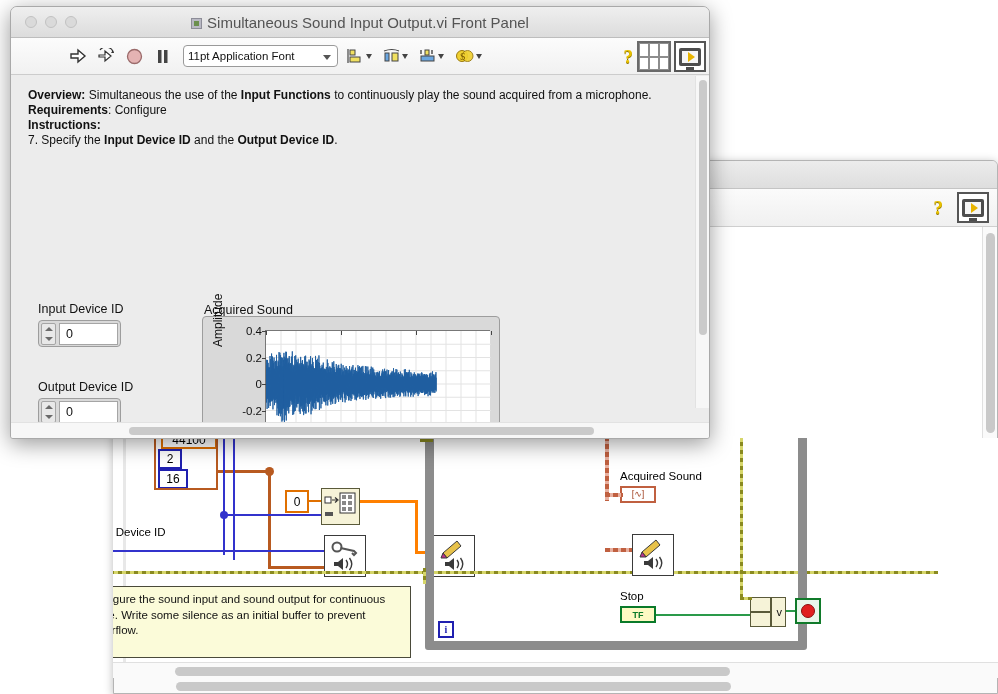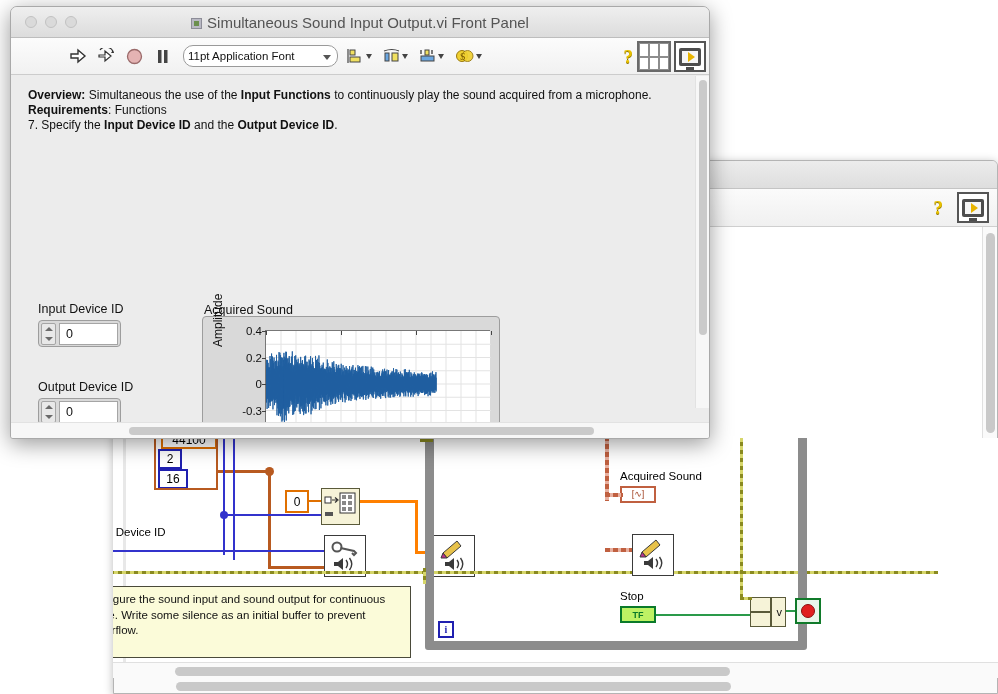--- a/index.html
+++ b/index.html
@@ -100,21 +100,21 @@
   .comment{
     position:absolute; background:#fbfbd9; border:1.5px solid #4a4a3a;
     font-size:11.5px; color:#111; padding:5px 7px; line-height:14px;
     font-family:"Liberation Sans", sans-serif;
   }
   .term-label{
     position:absolute; font-size:11.5px; color:#000;
     font-family:"Liberation Sans", sans-serif; white-space:nowrap;
   }
   .term-tf{
-    position:absolute; background:#bef264; border:2px solid #0a7a2a;
+    position:absolute; background:#fef9c3; border:2px solid #0a7a2a;
     color:#0a7a2a; font-size:9px; font-weight:bold; padding:1px 5px;
     font-family:"Liberation Sans", sans-serif;
   }
   .term-wf{
     position:absolute; background:#ffffff; border:2px solid #c06040;
     color:#a04020; font-size:9px; padding:0 3px;
     font-family:"Liberation Sans", sans-serif;
   }
   .const-orange{
     position:absolute; background:#ffffff; border:2px solid #e07000;
@@ -173,21 +173,21 @@
     border-bottom:1px solid #cccccc; position:relative;
     display:flex; align-items:center;
   }
   .tb-icon{
     width:22px;height:22px; margin-left:6px;
     display:flex;align-items:center;justify-content:center;
     position:relative;
   }
   .font-select{
     margin-left:10px; width:155px; height:22px; background:#fff;
-    border:1px solid #9a9a9a; border-radius:10px;
+    border:1px solid #9a9a9a; border-radius:4px;
     display:flex; align-items:center; padding:0 4px;
     font-size:11.5px; color:#111;
     font-family:"Liberation Sans", sans-serif;
     position:relative;
   }
   .font-select .caret{
     position:absolute; right:6px; top:9px;
     width:0;height:0;border-left:4px solid transparent;border-right:4px solid transparent;
     border-top:5px solid #555;
   }
@@ -584,21 +584,24 @@
       </div>
     </div>
 
     <div id="fp-body">
 
       <div id="fp-desc">
         <div>
           <b>Overview:</b><span> Simultaneous the use of the </span><b>Input Functions</b><span> to continuously play the sound acquired from a microphone.</span>
         </div>
         <div>
-          <b>Requirements</b><span>: Functions</span>
+          <b>Requirements</b><span>: Configure</span>
+        </div>
+        <div>
+          <b>Instructions:</b>
         </div>
         <div>
           <span>7. Specify the </span><b>Input Device ID</b><span> and the </span><b>Output Device ID</b><span>.</span>
         </div>
       </div>
 
       <div class="ctrl-label" style="left:27px; top:226px;">Input Device ID</div>
       <div class="num-ctrl" style="left:27px; top:244px;">
         <div class="spinner">
           <div class="sp-up"></div>
@@ -644,21 +647,21 @@
               <line x1="0" y1="92.75" x2="225" y2="92.75" stroke="#e3e3e3" stroke-width="1"></line>
               <path d="M0.00 34.69 L0.15 69.13 L0.31 38.67 L0.46 71.49 L0.62 28.81 L0.77 68.06 L0.93 43.00 L1.08 77.99 L1.24 34.05 L1.39 67.12 L1.55 28.98 L1.70 67.74 L1.86 38.45 L2.01 66.46 L2.17 31.86 L2.32 61.98 L2.48 39.46 L2.63 76.95 L2.79 36.24 L2.94 71.34 L3.10 37.57 L3.25 66.23 L3.41 36.44 L3.56 71.37 L3.71 39.39 L3.87 63.88 L4.02 25.00 L4.18 74.96 L4.33 41.44 L4.49 70.79 L4.64 28.03 L4.80 61.77 L4.95 39.37 L5.11 70.52 L5.26 41.08 L5.42 68.77 L5.57 22.53 L5.73 66.40 L5.88 35.19 L6.04 70.01 L6.19 37.50 L6.35 69.59 L6.50 25.50 L6.66 67.88 L6.81 39.86 L6.96 78.36 L7.12 29.73 L7.27 61.55 L7.43 32.24 L7.58 67.47 L7.74 37.81 L7.89 68.75 L8.05 26.55 L8.20 64.48 L8.36 38.51 L8.51 74.14 L8.67 37.68 L8.82 71.92 L8.98 31.04 L9.13 64.57 L9.29 42.07 L9.44 68.91 L9.60 29.91 L9.75 61.19 L9.91 35.60 L10.06 71.64 L10.21 40.25 L10.37 67.99 L10.52 23.86 L10.68 67.67 L10.83 35.42 L10.99 84.30 L11.14 35.12 L11.30 71.13 L11.45 37.52 L11.61 72.81 L11.76 39.31 L11.92 77.42 L12.07 29.66 L12.23 64.95 L12.38 31.09 L12.54 84.82 L12.69 42.20 L12.85 74.48 L13.00 21.15 L13.16 69.97 L13.31 41.43 L13.47 82.41 L13.62 34.53 L13.77 69.11 L13.93 21.72 L14.08 75.63 L14.24 40.38 L14.39 85.27 L14.55 24.15 L14.70 68.27 L14.86 35.05 L15.01 79.16 L15.17 36.69 L15.32 82.76 L15.48 26.46 L15.63 71.83 L15.79 39.33 L15.94 90.62 L16.10 41.26 L16.25 68.48 L16.41 26.77 L16.56 78.27 L16.72 38.80 L16.87 89.32 L17.03 35.45 L17.18 73.38 L17.33 28.83 L17.49 77.50 L17.64 43.21 L17.80 75.08 L17.95 21.86 L18.11 74.40 L18.26 25.72 L18.42 94.14 L18.57 33.74 L18.73 79.84 L18.88 27.82 L19.04 66.21 L19.19 38.00 L19.35 84.24 L19.50 27.37 L19.66 73.36 L19.81 20.71 L19.97 79.52 L20.12 34.15 L20.28 89.49 L20.43 20.92 L20.58 65.62 L20.74 27.68 L20.89 76.52 L21.05 32.58 L21.20 73.73 L21.36 27.40 L21.51 75.81 L21.67 36.34 L21.82 79.70 L21.98 35.54 L22.13 67.86 L22.29 33.44 L22.44 77.69 L22.60 31.63 L22.75 82.39 L22.91 27.18 L23.06 72.45 L23.22 25.01 L23.37 76.01 L23.53 37.08 L23.68 72.72 L23.83 33.35 L23.99 75.46 L24.14 37.37 L24.30 69.57 L24.45 32.16 L24.61 67.24 L24.76 35.24 L24.92 67.90 L25.07 42.61 L25.23 69.54 L25.38 25.52 L25.54 68.93 L25.69 28.27 L25.85 73.69 L26.00 41.59 L26.16 70.88 L26.31 20.37 L26.47 65.91 L26.62 41.33 L26.78 83.95 L26.93 37.57 L27.09 72.92 L27.24 33.83 L27.39 68.10 L27.55 38.20 L27.70 83.19 L27.86 35.77 L28.01 68.39 L28.17 35.01 L28.32 80.50 L28.48 41.42 L28.63 71.85 L28.79 25.05 L28.94 67.72 L29.10 33.56 L29.25 79.91 L29.41 39.47 L29.56 63.70 L29.72 24.32 L29.87 64.49 L30.03 43.07 L30.18 75.18 L30.34 33.45 L30.49 64.62 L30.65 28.76 L30.80 76.50 L30.95 38.96 L31.11 69.61 L31.26 31.19 L31.42 66.19 L31.57 34.81 L31.73 72.95 L31.88 32.48 L32.04 72.92 L32.19 27.64 L32.35 68.79 L32.50 35.27 L32.66 71.42 L32.81 40.56 L32.97 64.91 L33.12 33.64 L33.28 80.57 L33.43 35.59 L33.59 65.31 L33.74 32.36 L33.90 65.19 L34.05 40.08 L34.20 82.87 L34.36 40.51 L34.51 73.69 L34.67 25.90 L34.82 75.65 L34.98 35.94 L35.13 75.06 L35.29 31.97 L35.44 69.96 L35.60 34.48 L35.75 77.78 L35.91 39.04 L36.06 74.73 L36.22 29.68 L36.37 62.16 L36.53 29.10 L36.68 80.38 L36.84 43.55 L36.99 71.00 L37.15 32.92 L37.30 73.18 L37.46 35.63 L37.61 84.10 L37.76 34.06 L37.92 70.37 L38.07 35.45 L38.23 67.41 L38.38 42.45 L38.54 80.01 L38.69 25.40 L38.85 64.00 L39.00 36.30 L39.16 82.47 L39.31 35.14 L39.47 72.35 L39.62 24.68 L39.78 65.29 L39.93 33.48 L40.09 82.46 L40.24 30.79 L40.40 63.97 L40.55 35.55 L40.71 66.64 L40.86 41.92 L41.01 71.87 L41.17 30.74 L41.32 66.27 L41.48 39.49 L41.63 72.93 L41.79 37.06 L41.94 75.59 L42.10 34.37 L42.25 62.94 L42.41 40.07 L42.56 81.22 L42.72 35.46 L42.87 68.16 L43.03 28.49 L43.18 66.18 L43.34 36.56 L43.49 72.84 L43.65 29.70 L43.80 66.70 L43.96 35.97 L44.11 68.21 L44.26 38.58 L44.42 70.54 L44.57 25.15 L44.73 66.18 L44.88 42.83 L45.04 83.29 L45.19 33.25 L45.35 69.33 L45.50 35.19 L45.66 66.15 L45.81 38.59 L45.97 79.59 L46.12 34.90 L46.28 64.55 L46.43 26.98 L46.59 75.53 L46.74 40.65 L46.90 71.72 L47.05 30.93 L47.21 65.88 L47.36 35.51 L47.52 77.24 L47.67 40.62 L47.82 63.54 L47.98 39.02 L48.13 64.60 L48.29 37.47 L48.44 72.14 L48.60 37.45 L48.75 59.93 L48.91 40.01 L49.06 78.21 L49.22 38.42 L49.37 70.13 L49.53 24.92 L49.68 67.64 L49.84 35.19 L49.99 78.02 L50.15 33.78 L50.30 67.25 L50.46 29.05 L50.61 63.63 L50.77 37.70 L50.92 70.00 L51.07 33.15 L51.23 63.97 L51.38 27.72 L51.54 70.33 L51.69 45.31 L51.85 71.39 L52.00 38.30 L52.16 61.49 L52.31 31.06 L52.47 71.14 L52.62 39.73 L52.78 61.60 L52.93 24.40 L53.09 66.39 L53.24 38.74 L53.40 78.98 L53.55 31.84 L53.71 66.23 L53.86 34.81 L54.02 66.50 L54.17 38.93 L54.33 63.93 L54.48 39.78 L54.63 67.02 L54.79 37.38 L54.94 77.36 L55.10 37.77 L55.25 63.82 L55.41 36.83 L55.56 62.17 L55.72 38.56 L55.87 72.90 L56.03 33.81 L56.18 60.43 L56.34 35.85 L56.49 66.44 L56.65 44.69 L56.80 65.55 L56.96 38.87 L57.11 61.94 L57.27 31.60 L57.42 65.95 L57.58 40.18 L57.73 70.44 L57.89 38.95 L58.04 67.56 L58.19 37.88 L58.35 70.25 L58.50 43.07 L58.66 60.77 L58.81 37.74 L58.97 70.78 L59.12 38.86 L59.28 71.29 L59.43 38.38 L59.59 63.08 L59.74 39.92 L59.90 74.33 L60.05 45.45 L60.21 63.91 L60.36 35.92 L60.52 63.76 L60.67 40.87 L60.83 69.97 L60.98 43.26 L61.14 59.94 L61.29 28.46 L61.44 62.92 L61.60 42.06 L61.75 74.52 L61.91 31.95 L62.06 60.48 L62.22 42.41 L62.37 66.32 L62.53 38.58 L62.68 68.99 L62.84 36.51 L62.99 67.94 L63.15 42.45 L63.30 65.00 L63.46 41.40 L63.61 64.65 L63.77 35.33 L63.92 66.13 L64.08 42.96 L64.23 70.73 L64.39 36.77 L64.54 59.10 L64.70 36.76 L64.85 73.71 L65.00 40.71 L65.16 69.93 L65.31 37.10 L65.47 63.34 L65.62 43.93 L65.78 70.59 L65.93 42.42 L66.09 63.31 L66.24 31.22 L66.40 65.82 L66.55 43.52 L66.71 72.82 L66.86 32.54 L67.02 62.20 L67.17 38.71 L67.33 67.68 L67.48 40.61 L67.64 66.96 L67.79 30.28 L67.95 66.58 L68.10 35.96 L68.25 64.93 L68.41 40.44 L68.56 65.36 L68.72 38.27 L68.87 65.05 L69.03 45.60 L69.18 73.00 L69.34 40.99 L69.49 59.16 L69.65 41.56 L69.80 71.62 L69.96 45.76 L70.11 61.45 L70.27 33.05 L70.42 61.16 L70.58 36.36 L70.73 65.77 L70.89 37.95 L71.04 62.77 L71.20 39.38 L71.35 64.10 L71.51 45.03 L71.66 67.47 L71.81 36.96 L71.97 61.85 L72.12 34.51 L72.28 68.97 L72.43 42.23 L72.59 70.83 L72.74 33.81 L72.90 60.87 L73.05 37.90 L73.21 63.89 L73.36 41.73 L73.52 61.73 L73.67 37.05 L73.83 60.04 L73.98 39.33 L74.14 68.42 L74.29 37.21 L74.45 63.89 L74.60 38.17 L74.76 68.72 L74.91 43.45 L75.06 61.64 L75.22 32.78 L75.37 59.39 L75.53 45.08 L75.68 66.49 L75.84 44.05 L75.99 60.44 L76.15 38.54 L76.30 62.92 L76.46 42.44 L76.61 71.04 L76.77 40.69 L76.92 58.35 L77.08 34.14 L77.23 60.88 L77.39 43.69 L77.54 61.34 L77.70 40.24 L77.85 60.16 L78.01 44.55 L78.16 63.21 L78.32 45.01 L78.47 67.24 L78.62 36.67 L78.78 65.20 L78.93 43.69 L79.09 71.40 L79.24 45.40 L79.40 63.22 L79.55 38.86 L79.71 64.16 L79.86 45.77 L80.02 68.82 L80.17 35.13 L80.33 59.77 L80.48 39.42 L80.64 63.36 L80.79 43.29 L80.95 63.54 L81.10 37.34 L81.26 58.78 L81.41 44.29 L81.57 65.14 L81.72 39.45 L81.87 59.75 L82.03 41.85 L82.18 64.76 L82.34 42.60 L82.49 69.30 L82.65 38.54 L82.80 62.73 L82.96 43.63 L83.11 69.33 L83.27 47.02 L83.42 65.11 L83.58 35.04 L83.73 59.24 L83.89 42.20 L84.04 66.06 L84.20 39.72 L84.35 62.33 L84.51 41.48 L84.66 66.63 L84.82 45.92 L84.97 70.03 L85.13 38.79 L85.28 62.67 L85.43 37.71 L85.59 61.13 L85.74 42.24 L85.90 68.06 L86.05 35.75 L86.21 60.01 L86.36 45.20 L86.52 63.16 L86.67 45.46 L86.83 60.72 L86.98 34.07 L87.14 62.09 L87.29 43.16 L87.45 63.34 L87.60 42.90 L87.76 61.28 L87.91 39.02 L88.07 64.56 L88.22 45.28 L88.38 63.34 L88.53 41.43 L88.68 59.51 L88.84 38.87 L88.99 68.75 L89.15 44.85 L89.30 59.28 L89.46 36.66 L89.61 65.18 L89.77 44.44 L89.92 68.14 L90.08 45.71 L90.23 59.40 L90.39 39.91 L90.54 69.29 L90.70 42.71 L90.85 66.90 L91.01 42.77 L91.16 61.68 L91.32 42.48 L91.47 65.99 L91.63 40.70 L91.78 65.14 L91.94 34.17 L92.09 58.86 L92.24 41.34 L92.40 62.26 L92.55 40.53 L92.71 62.08 L92.86 35.99 L93.02 65.75 L93.17 46.08 L93.33 62.53 L93.48 35.18 L93.64 61.21 L93.79 40.32 L93.95 68.06 L94.10 46.33 L94.26 61.04 L94.41 36.84 L94.57 64.93 L94.72 43.41 L94.88 64.83 L95.03 42.95 L95.19 62.70 L95.34 35.80 L95.49 65.89 L95.65 45.20 L95.80 61.50 L95.96 35.61 L96.11 60.97 L96.27 42.19 L96.42 65.47 L96.58 47.02 L96.73 63.47 L96.89 34.92 L97.04 64.13 L97.20 45.78 L97.35 68.46 L97.51 40.94 L97.66 58.01 L97.82 42.08 L97.97 64.11 L98.13 44.80 L98.28 63.80 L98.44 44.55 L98.59 60.17 L98.75 42.26 L98.90 63.90 L99.05 46.80 L99.21 62.60 L99.36 35.13 L99.52 58.35 L99.67 42.68 L99.83 68.92 L99.98 46.21 L100.14 61.34 L100.29 35.48 L100.45 65.03 L100.60 43.82 L100.76 62.96 L100.91 42.59 L101.07 59.30 L101.22 42.83 L101.38 64.09 L101.53 43.34 L101.69 59.74 L101.84 35.55 L102.00 59.17 L102.15 41.18 L102.30 67.67 L102.46 43.45 L102.61 62.18 L102.77 39.52 L102.92 65.93 L103.08 43.25 L103.23 63.42 L103.39 43.90 L103.54 57.63 L103.70 45.18 L103.85 61.22 L104.01 43.92 L104.16 61.15 L104.32 37.96 L104.47 59.65 L104.63 42.59 L104.78 63.12 L104.94 42.62 L105.09 61.23 L105.25 35.64 L105.40 60.15 L105.56 44.64 L105.71 64.36 L105.86 44.40 L106.02 57.27 L106.17 37.28 L106.33 65.76 L106.48 44.14 L106.64 62.11 L106.79 36.54 L106.95 61.92 L107.10 40.88 L107.26 67.00 L107.41 44.42 L107.57 63.07 L107.72 38.37 L107.88 63.39 L108.03 43.14 L108.19 60.23 L108.34 46.52 L108.50 59.48 L108.65 41.41 L108.81 59.85 L108.96 45.69 L109.11 60.84 L109.27 44.43 L109.42 61.36 L109.58 45.06 L109.73 67.70 L109.89 47.35 L110.04 61.03 L110.20 41.37 L110.35 59.15 L110.51 45.93 L110.66 66.26 L110.82 46.63 L110.97 58.19 L111.13 41.47 L111.28 61.24 L111.44 46.08 L111.59 64.32 L111.75 40.85 L111.90 57.96 L112.06 45.11 L112.21 65.14 L112.36 44.77 L112.52 60.90 L112.67 42.26 L112.83 59.52 L112.98 46.44 L113.14 65.15 L113.29 40.68 L113.45 57.92 L113.60 40.32 L113.76 65.99 L113.91 45.93 L114.07 63.62 L114.22 44.97 L114.38 59.56 L114.53 46.56 L114.69 67.75 L114.84 47.92 L115.00 59.85 L115.15 44.71 L115.31 62.83 L115.46 47.97 L115.62 62.89 L115.77 42.49 L115.92 57.48 L116.08 40.27 L116.23 64.51 L116.39 47.81 L116.54 64.85 L116.70 38.37 L116.85 57.50 L117.01 43.01 L117.16 64.84 L117.32 48.32 L117.47 62.06 L117.63 40.51 L117.78 62.32 L117.94 43.35 L118.09 61.32 L118.25 47.10 L118.40 59.06 L118.56 37.73 L118.71 59.99 L118.87 45.66 L119.02 65.36 L119.17 40.57 L119.33 60.09 L119.48 40.51 L119.64 67.09 L119.79 45.73 L119.95 58.66 L120.10 40.34 L120.26 58.13 L120.41 47.64 L120.57 61.07 L120.72 44.50 L120.88 58.50 L121.03 38.60 L121.19 58.57 L121.34 48.54 L121.50 60.22 L121.65 45.65 L121.81 59.69 L121.96 42.76 L122.12 65.65 L122.27 44.07 L122.43 62.02 L122.58 39.10 L122.73 58.67 L122.89 47.10 L123.04 66.58 L123.20 46.68 L123.35 59.16 L123.51 44.29 L123.66 63.66 L123.82 43.54 L123.97 62.04 L124.13 45.95 L124.28 57.05 L124.44 43.68 L124.59 66.57 L124.75 46.22 L124.90 60.13 L125.06 41.72 L125.21 60.47 L125.37 41.73 L125.52 63.51 L125.68 42.18 L125.83 59.78 L125.99 40.31 L126.14 59.86 L126.29 47.72 L126.45 63.34 L126.60 43.26 L126.76 57.11 L126.91 40.50 L127.07 66.07 L127.22 47.53 L127.38 62.75 L127.53 37.18 L127.69 58.96 L127.84 45.37 L128.00 66.15 L128.15 47.03 L128.31 60.93 L128.46 42.04 L128.62 61.79 L128.77 47.42 L128.93 65.16 L129.08 40.90 L129.24 57.81 L129.39 44.64 L129.54 59.28 L129.70 46.62 L129.85 60.98 L130.01 38.06 L130.16 60.63 L130.32 40.88 L130.47 62.36 L130.63 47.35 L130.78 58.51 L130.94 38.67 L131.09 63.08 L131.25 43.78 L131.40 64.89 L131.56 45.79 L131.71 59.93 L131.87 42.32 L132.02 63.92 L132.18 45.61 L132.33 59.00 L132.49 41.41 L132.64 60.44 L132.80 43.14 L132.95 62.85 L133.10 43.69 L133.26 59.38 L133.41 43.12 L133.57 58.30 L133.72 48.19 L133.88 65.81 L134.03 46.82 L134.19 60.39 L134.34 40.57 L134.50 64.58 L134.65 46.07 L134.81 61.74 L134.96 46.36 L135.12 57.15 L135.27 45.89 L135.43 60.65 L135.58 48.22 L135.74 60.88 L135.89 42.37 L136.05 58.94 L136.20 44.09 L136.35 61.67 L136.51 43.77 L136.66 59.63 L136.82 44.63 L136.97 58.67 L137.13 47.75 L137.28 62.55 L137.44 46.21 L137.59 60.35 L137.75 45.47 L137.90 65.39 L138.06 48.90 L138.21 58.10 L138.37 38.56 L138.52 60.18 L138.68 45.88 L138.83 61.30 L138.99 42.23 L139.14 60.55 L139.30 38.16 L139.45 63.74 L139.61 46.28 L139.76 65.38 L139.91 41.65 L140.07 59.77 L140.22 41.38 L140.38 59.24 L140.53 46.73 L140.69 59.51 L140.84 41.29 L141.00 57.19 L141.15 44.91 L141.31 61.35 L141.46 43.06 L141.62 57.58 L141.77 41.63 L141.93 61.26 L142.08 45.72 L142.24 65.56 L142.39 41.10 L142.55 57.73 L142.70 43.69 L142.86 61.22 L143.01 46.40 L143.16 61.43 L143.32 38.82 L143.47 60.21 L143.63 45.76 L143.78 60.47 L143.94 46.50 L144.09 59.97 L144.25 46.01 L144.40 61.60 L144.56 48.11 L144.71 65.69 L144.87 41.22 L145.02 58.90 L145.18 46.53 L145.33 63.73 L145.49 45.16 L145.64 58.54 L145.80 42.56 L145.95 59.23 L146.11 44.65 L146.26 61.60 L146.42 46.46 L146.57 59.39 L146.72 45.56 L146.88 57.43 L147.03 48.05 L147.19 65.71 L147.34 46.57 L147.50 58.91 L147.65 43.09 L147.81 62.52 L147.96 46.65 L148.12 61.02 L148.27 41.35 L148.43 59.16 L148.58 47.60 L148.74 63.51 L148.89 45.58 L149.05 59.30 L149.20 43.16 L149.36 61.71 L149.51 45.84 L149.67 62.00 L149.82 43.82 L149.97 56.61 L150.13 45.31 L150.28 60.39 L150.44 45.76 L150.59 61.16 L150.75 46.73 L150.90 58.83 L151.06 47.77 L151.21 62.78 L151.37 44.62 L151.52 61.57 L151.68 42.53 L151.83 58.16 L151.99 47.22 L152.14 65.08 L152.30 44.07 L152.45 58.70 L152.61 42.77 L152.76 60.41 L152.92 46.52 L153.07 63.21 L153.23 42.75 L153.38 58.56 L153.53 44.65 L153.69 59.29 L153.84 44.77 L154.00 59.21 L154.15 44.80 L154.31 61.34 L154.46 45.73 L154.62 60.41 L154.77 46.06 L154.93 59.92 L155.08 42.35 L155.24 61.17 L155.39 47.88 L155.55 61.87 L155.70 41.30 L155.86 58.76 L156.01 42.24 L156.17 61.73 L156.32 46.48 L156.48 61.74 L156.63 44.46 L156.78 58.08 L156.94 48.00 L157.09 61.64 L157.25 43.30 L157.40 58.86 L157.56 44.81 L157.71 57.69 L157.87 45.11 L158.02 60.75 L158.18 47.14 L158.33 59.63 L158.49 43.06 L158.64 64.09 L158.80 45.20 L158.95 60.02 L159.11 45.74 L159.26 59.01 L159.42 43.56 L159.57 63.08 L159.73 44.80 L159.88 58.49 L160.03 45.25 L160.19 62.11 L160.34 47.28 L160.50 62.74 L160.65 43.16 L160.81 57.17 L160.96 46.63 L161.12 58.92 L161.27 48.38 L161.43 62.33 L161.58 43.92 L161.74 60.08 L161.89 48.26 L162.05 65.23 L162.20 46.57 L162.36 58.46 L162.51 46.69 L162.67 59.92 L162.82 48.94 L162.98 60.96 L163.13 47.39 L163.29 56.70 L163.44 43.27 L163.59 64.11 L163.75 46.42 L163.90 59.28 L164.06 42.10 L164.21 56.64 L164.37 45.33 L164.52 64.45 L164.68 47.62 L164.83 60.29 L164.99 41.64 L165.14 57.38 L165.30 47.15 L165.45 59.92 L165.61 46.65 L165.76 56.97 L165.92 44.85 L166.07 61.59 L166.23 45.72 L166.38 59.33 L166.54 40.34 L166.69 59.82 L166.84 43.21 L167.00 61.33 L167.15 47.85 L167.31 60.16 L167.46 43.60 L167.62 59.31 L167.77 45.27 L167.93 61.73 L168.08 43.79 L168.24 57.48 L168.39 46.13 L168.55 58.37 L168.70 47.91 L168.86 61.85 L169.01 45.40 L169.17 58.75 L169.32 43.20 L169.48 58.61 L169.63 46.69 L169.79 58.93 L169.94 41.12 L170.10 60.45 L170.25 46.70 " fill="none" stroke="#1f5fa0" stroke-width="0.9"></path>
             </svg>
           <div id="ytick-holder">
               <div class="ytick" style="top: 0px;">0.4</div>
               <div class="ytickmark" style="top: 0px;"></div>
               <div class="ytick" style="top: 26.5px;">0.2</div>
               <div class="ytickmark" style="top: 26.5px;"></div>
               <div class="ytick" style="top: 53px;">0</div>
               <div class="ytickmark" style="top: 53px;"></div>
-              <div class="ytick" style="top: 79.5px;">-0.3</div>
+              <div class="ytick" style="top: 79.5px;">-0.2</div>
               <div class="ytickmark" style="top: 79.5px;"></div>
             </div>
           <div id="xtick-holder">
               <div class="xtickmark" style="left: 0px;"></div>
               <div class="xtickmark" style="left: 75px;"></div>
               <div class="xtickmark" style="left: 150px;"></div>
               <div class="xtickmark" style="left: 225px;"></div>
             </div>
         </div>
 

